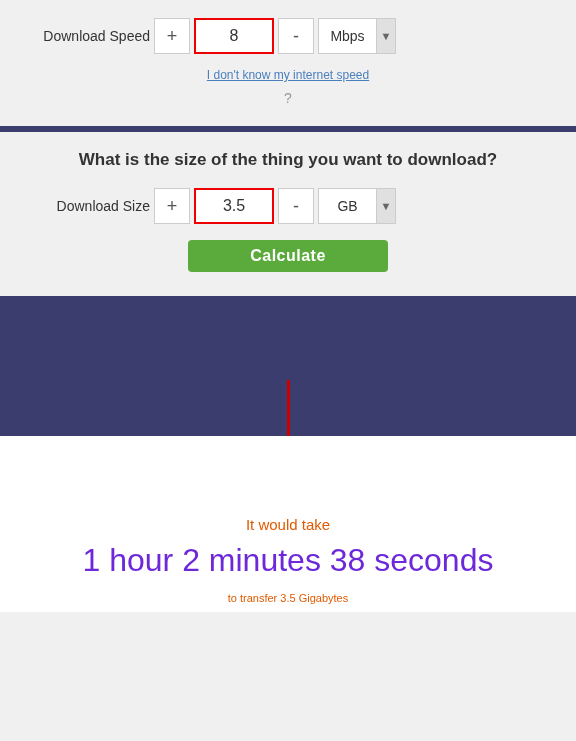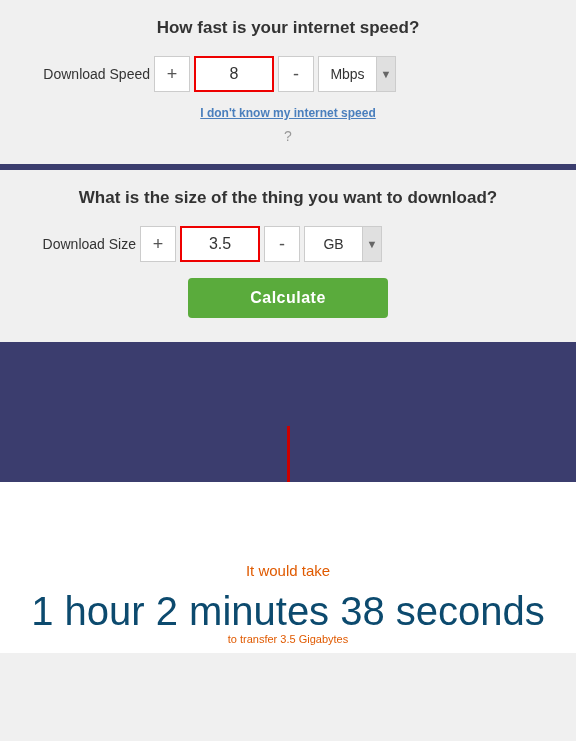--- a/index.html
+++ b/index.html
@@ -87,44 +87,43 @@
     }
     .help-link {
       text-align: center;
       font-size: 12px;
       margin-bottom: 8px;
     }
     .help-link a {
       color: #4a7fbd;
       text-decoration: underline;
       cursor: pointer;
-      font-weight: bold;
     }
     .question-mark {
       text-align: center;
       color: #999;
       font-size: 14px;
     }
 
     
     .divider-bar {
       height: 6px;
       background: #3b3d6e;
     }
 
     
     .section-size {
       background: #f0f0f0;
-      padding: 18px 6px 24px;
+      padding: 18px 20px 24px;
     }
     .calculate-btn {
       display: block;
       margin: 16px auto 0;
       width: 200px;
-      height: 40px;
+      height: 32px;
       background: #5aab3c;
       border: none;
       border-radius: 4px;
       color: #fff;
       font-size: 16px;
       font-weight: bold;
       cursor: pointer;
       letter-spacing: 0.5px;
     }
 
@@ -165,36 +164,35 @@
       text-align: center;
       position: relative;
     }
     .result-prefix {
       font-size: 15px;
       color: #e05a00;
       margin-bottom: 10px;
       margin-top: 50px;
     }
     .result-time {
-      font-size: 40px;
-      color: #0c4a6e;
+      font-size: 32px;
+      color: #6d28d9;
       font-weight: normal;
-      margin-bottom: 0;
+      margin-bottom: 14px;
       line-height: 1.1;
     }
     .result-suffix {
       font-size: 11px;
       color: #e05a00;
     }
   </style>
 </head>
 <body>
 
 <div class="section-speed">
-  <div class="section-title">How fast is your internet speed?</div>
   <div class="input-row">
     <span class="input-label">Download Speed</span>
     <button class="btn-plusminus">+</button>
     <input class="number-input" type="text" value="8" style="">
     <button class="btn-plusminus">-</button>
     <div class="unit-select-wrapper">
       <div class="unit-display">Mbps</div>
       <div class="unit-arrow">▼</div>
     </div>
   </div>

